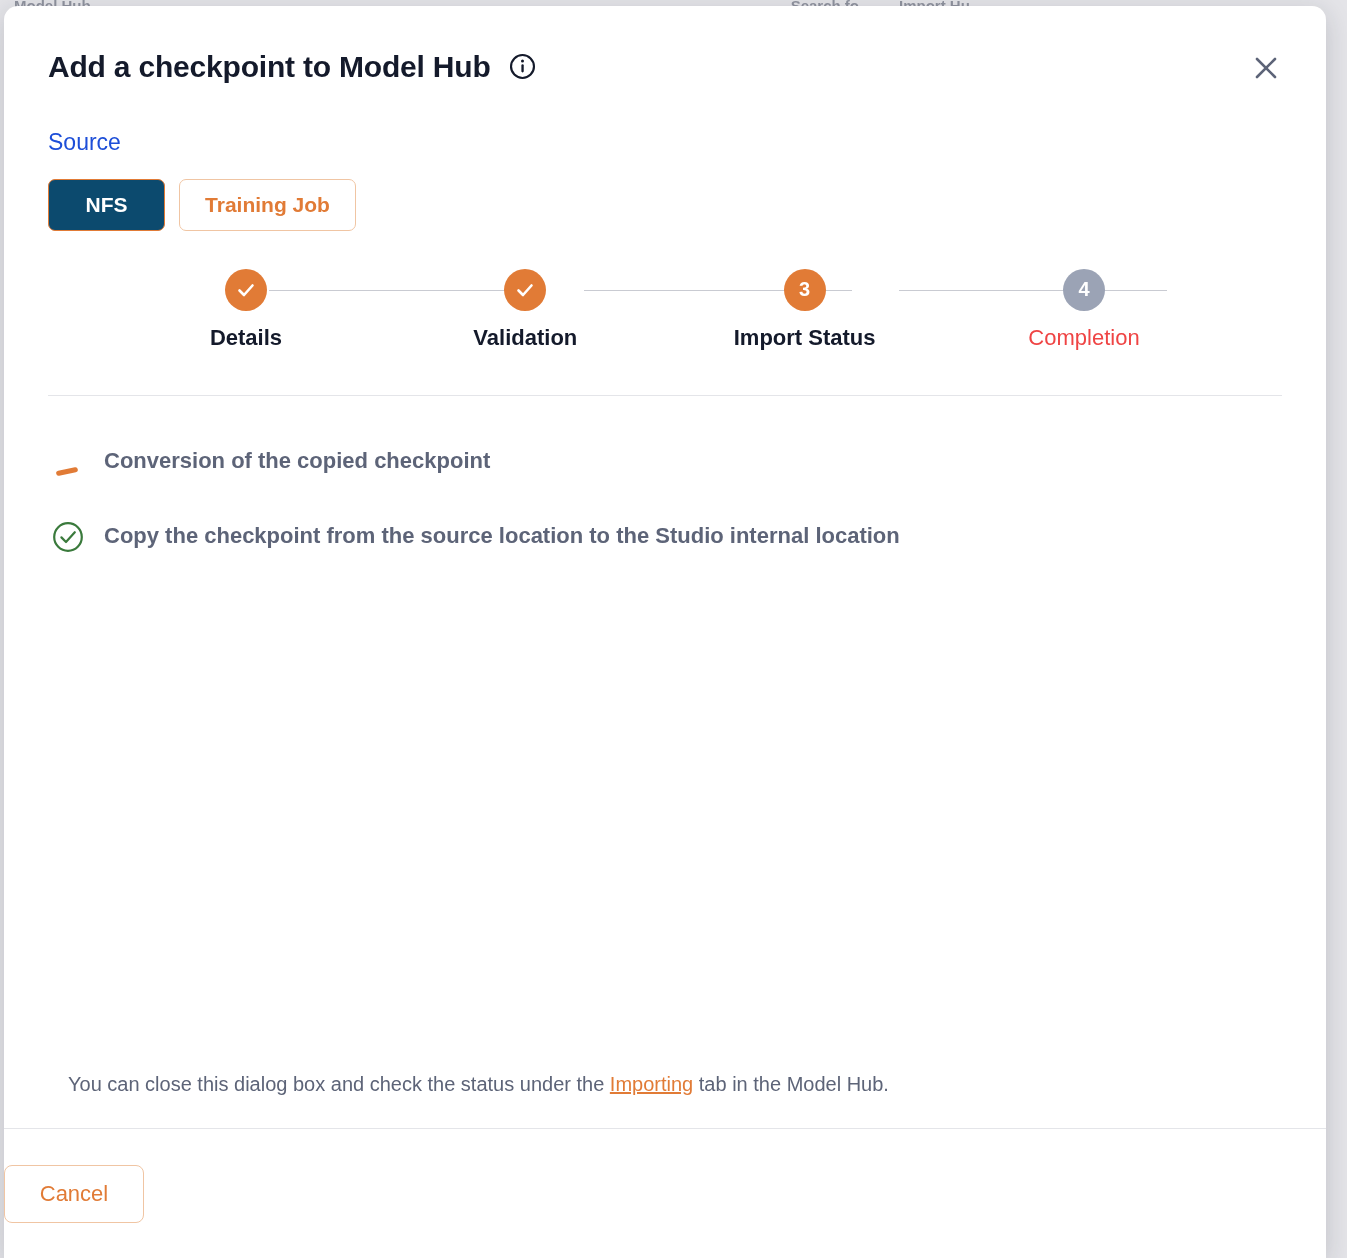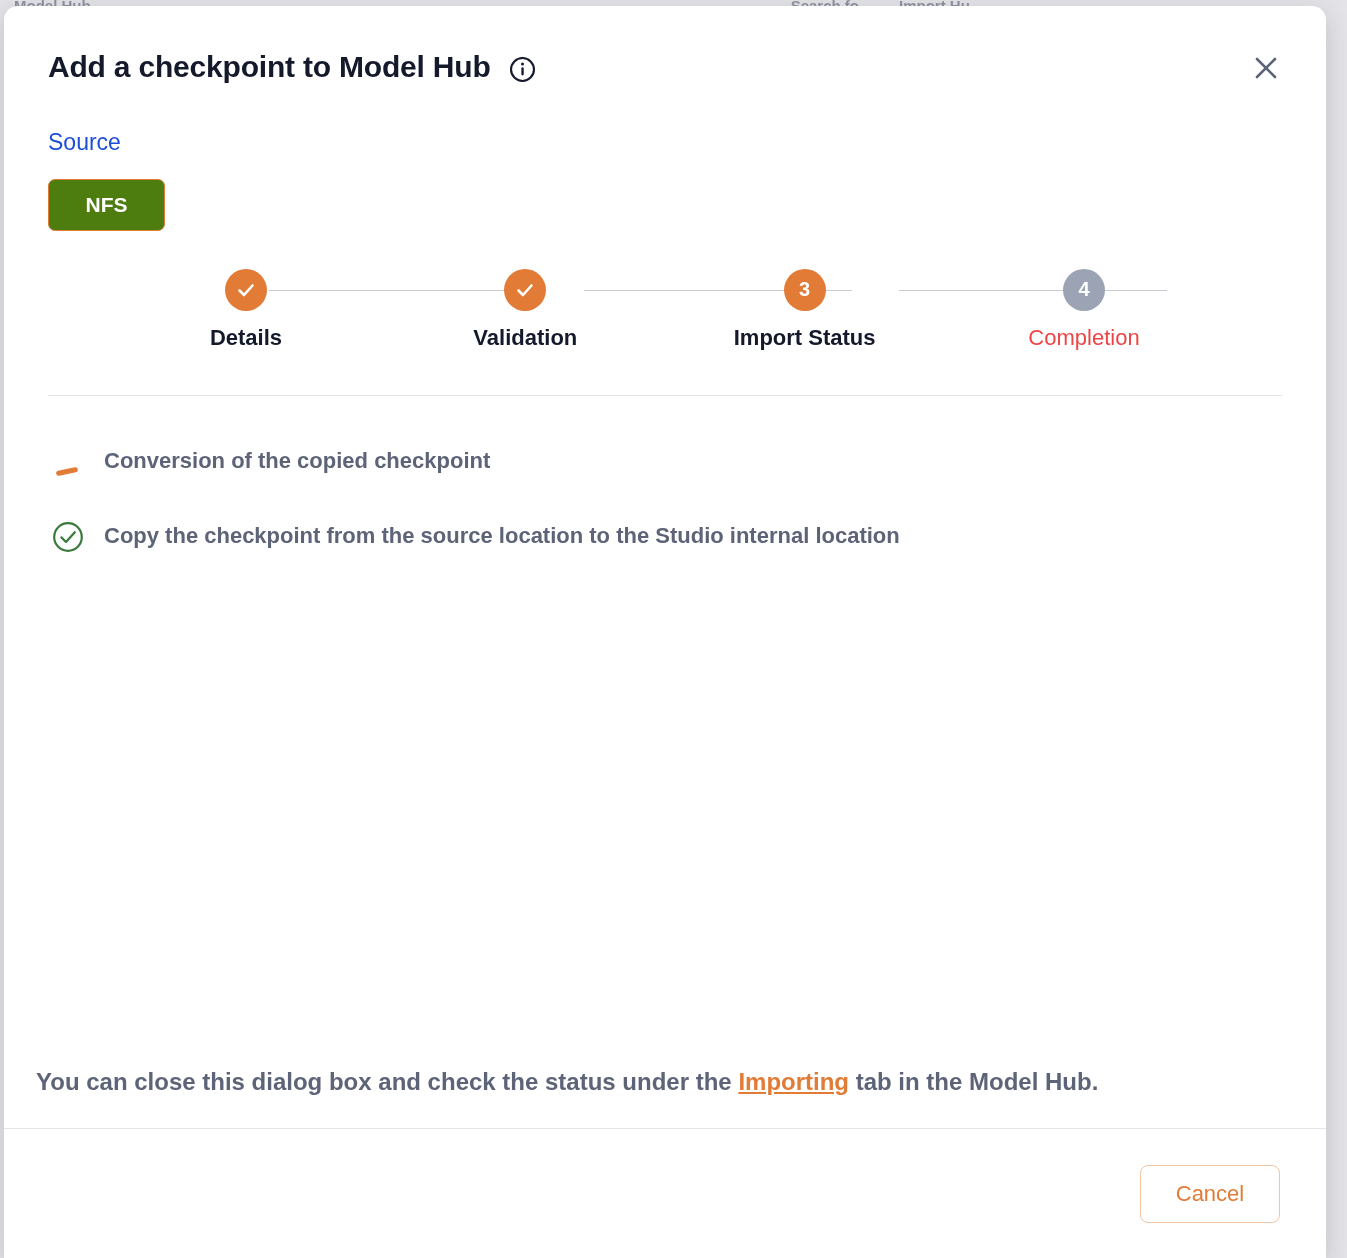--- a/index.html
+++ b/index.html
@@ -59,21 +59,21 @@
   }
 
   
   #dialog-header {
     position: relative;
     padding: 44px 44px 0 44px;
     flex: 0 0 auto;
   }
   #title-row {
     display: flex;
-    align-items: flex-end;
+    align-items: center;
     gap: 18px;
   }
   #dialog-title {
     font-size: 30px;
     font-weight: bold;
     letter-spacing: -0.2px;
     color: #141a2b;
     line-height: 1.1;
   }
   #info-icon {
@@ -119,21 +119,21 @@
     border-radius: 7px;
     padding: 14px 24px;
     cursor: pointer;
     line-height: 1;
     min-height: 52px;
     display: inline-flex;
     align-items: center;
     justify-content: center;
   }
   .source-btn.active {
-    background: #4d7c0f;
+    background: #0c4a6e;
     color: #ffffff;
     border: 1px solid #e17b36;
     min-width: 117px;
   }
   .source-btn.inactive {
     background: #ffffff;
     color: #e17b36;
     border: 1px solid #f0c5a3;
     min-width: 177px;
   }
@@ -235,42 +235,42 @@
     top: 27px;
     width: 22px;
     height: 5px;
     background: #e17b36;
     border-radius: 3px;
     transform: rotate(-12deg);
   }
 
   
   #dialog-note {
-    padding: 0 32px;
+    padding: 0 64px;
     margin-bottom: 30px;
     flex: 0 0 auto;
-    font-size: 24px;
-    font-weight: bold;
+    font-size: 20px;
+    font-weight: normal;
     color: #5d6478;
     line-height: 1.35;
   }
   #note-link {
     color: #e17b36;
     text-decoration: underline;
     cursor: pointer;
   }
 
   
   #dialog-footer {
     border-top: 1px solid #e4e5e9;
     flex: 0 0 auto;
     height: 130px;
     display: flex;
     align-items: center;
-    justify-content: flex-end;
+    justify-content: flex-start;
     padding-right: 46px;
   }
   #cancel-button {
     font-family: "Liberation Sans", sans-serif;
     font-size: 22px;
     color: #e17b36;
     background: #ffffff;
     border: 1px solid #f0c5a3;
     border-radius: 8px;
     padding: 17px 32px;
@@ -309,20 +309,21 @@
         <line x1="4" y1="4" x2="22" y2="22" stroke="#5d6478" stroke-width="2.6" stroke-linecap="round"></line>
         <line x1="22" y1="4" x2="4" y2="22" stroke="#5d6478" stroke-width="2.6" stroke-linecap="round"></line>
       </svg>
     </button>
   </div>
 
   <div id="source-section">
     <div id="source-label">Source</div>
     <div id="source-toggle">
       <button class="source-btn active">NFS</button>
+      <button class="source-btn inactive">Training Job</button>
     </div>
   </div>
 
   <div id="stepper-section">
     <div id="stepper">
       <div class="step-connector" id="conn-1"></div>
       <div class="step-connector" id="conn-2"></div>
       <div class="step-connector" id="conn-3"></div>
 
       <div class="step">

